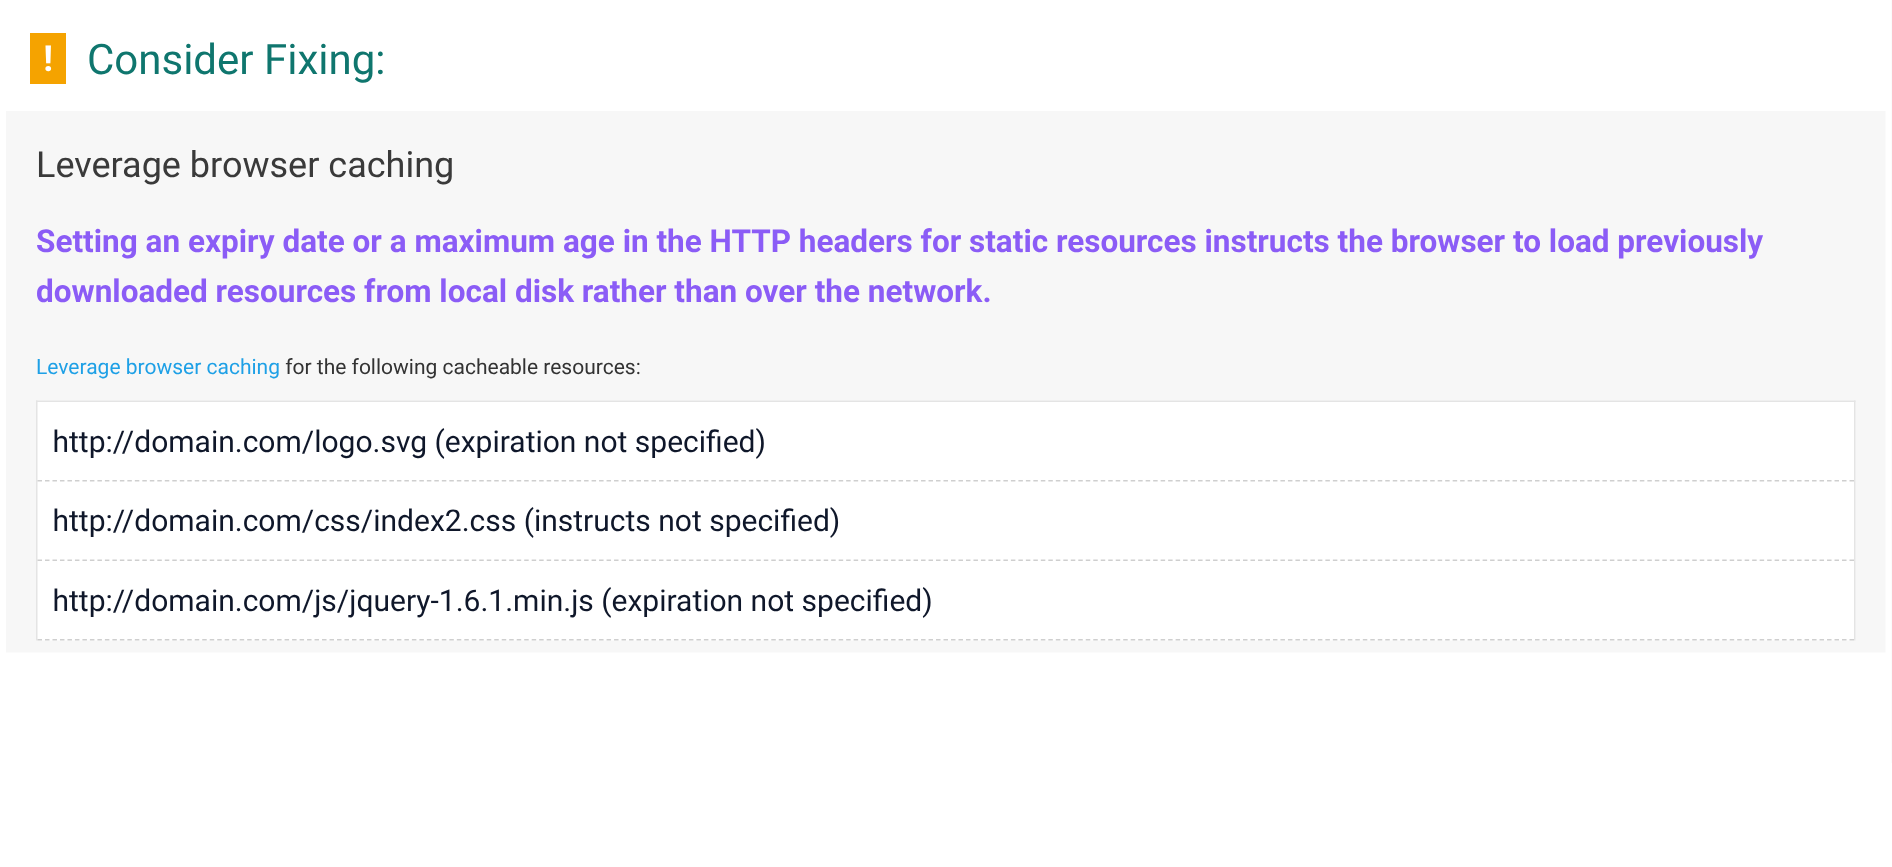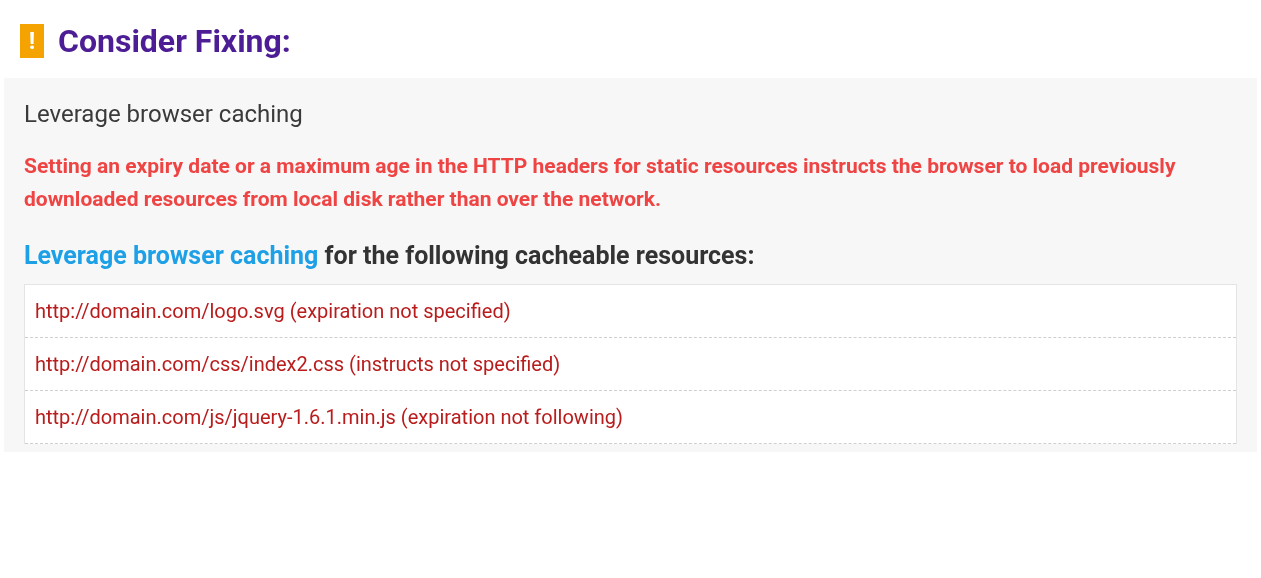--- a/index.html
+++ b/index.html
@@ -27,61 +27,61 @@
     color: #ffffff;
     display: flex;
     align-items: center;
     justify-content: center;
     font-weight: 700;
     font-size: 24px;
     line-height: 1;
     flex-shrink: 0;
   }
   .header-title {
-    font-size: 32px;
-    font-weight: 700;
-    color: #4c1d95;
+    font-size: 28px;
+    font-weight: 400;
+    color: #0f766e;
   }
   .panel {
     background: #f7f7f7;
     padding: 18px 20px 8px 20px;
     margin: 0 4px;
   }
   .subtitle {
     font-size: 24px;
     font-weight: 400;
     color: #3a3a3a;
     margin: 4px 0 22px 0;
   }
   .desc {
     font-size: 21px;
     font-weight: 700;
-    color: #ef4444;
+    color: #8b5cf6;
     line-height: 1.55;
     margin: 0 0 26px 0;
   }
   .instruct {
-    font-size: 25px;
-    font-weight: 700;
+    font-size: 14px;
+    font-weight: 400;
     color: #333;
     margin: 0 0 14px 0;
   }
   .link {
     color: #1ea0e6;
     text-decoration: none;
     cursor: pointer;
   }
   .table {
     background: #ffffff;
     border: 1px solid #e4e4e4;
     border-bottom: none;
   }
   .row {
     font-size: 20px;
-    color: #b91c1c;
+    color: #0f172a;
     padding: 14px 12px 14px 10px;
     border-bottom: 1px dashed #cfcfcf;
   }
   .row:last-child {
     border-bottom: 1px dashed #cfcfcf;
   }
 </style>
 </head>
 <body>
 
@@ -94,17 +94,17 @@
 
   <div class="panel">
     <div class="subtitle">Leverage browser caching</div>
     <div class="desc">Setting an expiry date or a maximum age in the HTTP headers for static resources instructs the browser to load previously downloaded resources from local disk rather than over the network.</div>
     <div class="instruct">
       <a class="link">Leverage browser caching</a><span> for the following cacheable resources:</span>
     </div>
     <div class="table">
       <div class="row">http://domain.com/logo.svg (expiration not specified)</div>
       <div class="row">http://domain.com/css/index2.css (instructs not specified)</div>
-      <div class="row">http://domain.com/js/jquery-1.6.1.min.js (expiration not following)</div>
+      <div class="row">http://domain.com/js/jquery-1.6.1.min.js (expiration not specified)</div>
     </div>
   </div>
 
 </div>
 
 </body></html>

